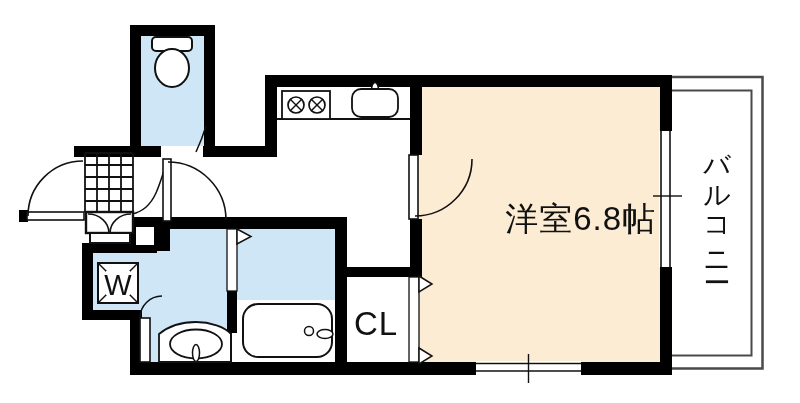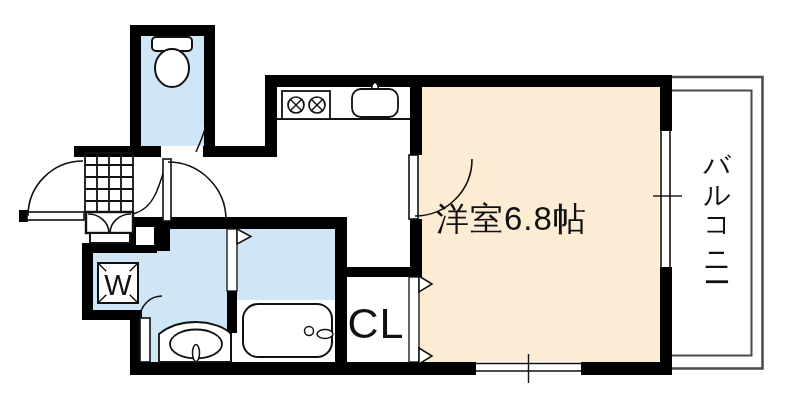--- a/index.html
+++ b/index.html
@@ -2,23 +2,23 @@
 <html><head>
 <meta charset="utf-8">
 <style>
   html,body{margin:0;padding:0;background:#fff;}
   #stage{
     position:relative;width:800px;height:403px;background:#fff;overflow:hidden;
     font-family:"Liberation Sans","DejaVu Sans",sans-serif;
   }
   #plan-svg{position:absolute;left:0;top:0;}
   .label{position:absolute;color:#111;}
-  .label-room{left:436px;top:199px;width:220px;font-size:33px;line-height:40px;text-align:left;letter-spacing:1px;}
+  .label-room{left:436px;top:199px;width:220px;font-size:33px;line-height:40px;text-align:right;letter-spacing:1px;}
   .label-balcony{left:699px;top:134px;height:210px;writing-mode:vertical-rl;text-orientation:mixed;font-size:27px;letter-spacing:3px;}
-  .label-cl{left:344px;top:307px;width:64px;font-size:43px;line-height:33px;text-align:center;letter-spacing:1px;}
+  .label-cl{left:344px;top:307px;width:64px;font-size:33px;line-height:33px;text-align:center;letter-spacing:1px;}
   .label-w{left:98px;top:267px;width:40px;font-size:29px;line-height:36px;text-align:center;}
 </style>
 </head>
 <body>
 
 <div id="stage">
   <svg id="plan-svg" width="800" height="403" viewBox="0 0 800 403">
 
     <g>
       <rect x="141" y="36" width="63" height="110" fill="#cfe6f7"></rect>

